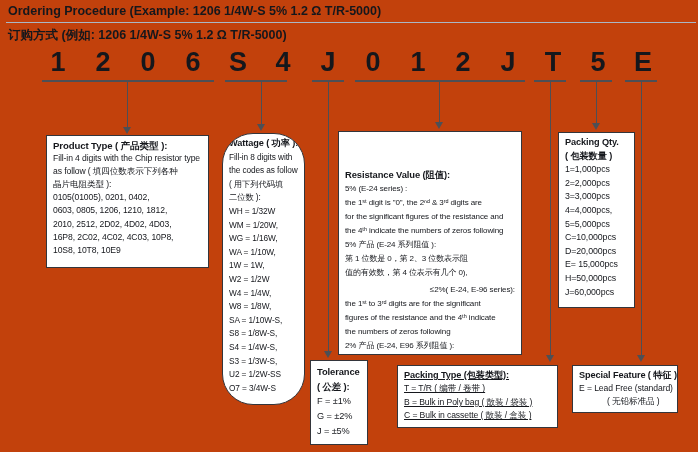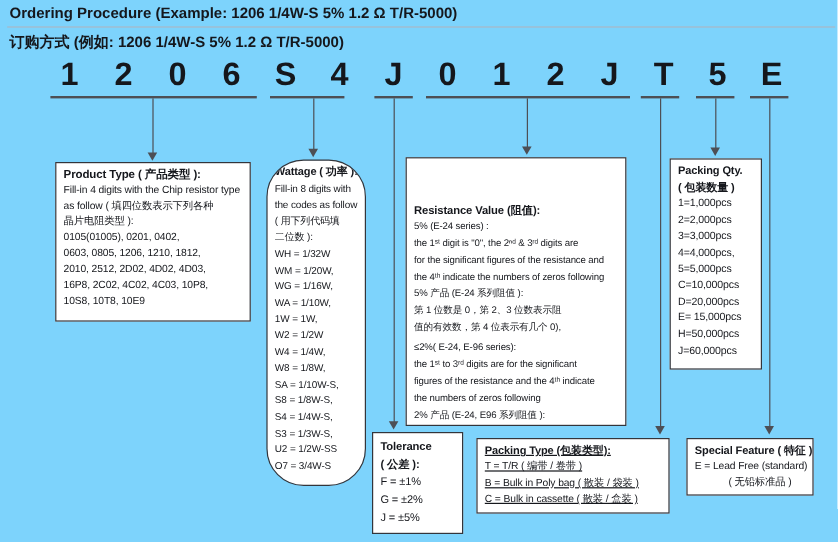--- a/index.html
+++ b/index.html
@@ -1,40 +1,40 @@
 <!DOCTYPE html>
 <html><head>
 <meta charset="utf-8">
 <style>
   html,body{margin:0;padding:0;background:#fff;}
-  .stage{position:relative;width:698px;height:452px;background:#7dd3fc;overflow:hidden;
+  .stage{position:relative;width:698px;height:452px;background:#c2410c;overflow:hidden;
          font-family:"Liberation Sans","DejaVu Sans",sans-serif;color:#15171c;}
   .title-en{position:absolute;left:8px;top:4px;font-size:12.5px;font-weight:700;white-space:nowrap;}
   .rule{position:absolute;left:6px;top:22px;width:690px;height:1px;background:#a9b7c6;}
   .title-cn{position:absolute;left:8px;top:27px;font-size:12.5px;font-weight:700;white-space:nowrap;}
   .code-row{position:absolute;left:35px;top:47px;display:flex;}
   .code-char{width:45px;text-align:center;font-size:27px;font-weight:700;letter-spacing:-1px;}
   .ul{position:absolute;top:80px;height:2px;background:#4d4f55;}
   .vl{position:absolute;width:1.5px;background:#4d4f55;}
   .ah{position:absolute;width:0;height:0;border-left:4px solid transparent;
       border-right:4px solid transparent;border-top:7px solid #4d4f55;}
   .box{position:absolute;border:1.2px solid #33353b;background:#fff;padding:3px 6px;
        box-sizing:border-box;overflow:hidden;}
   .box .title{font-weight:700;white-space:nowrap;}
   .line{white-space:nowrap;}
   #box-product{left:46px;top:135px;width:163px;height:133px;font-size:8.6px;line-height:13.1px;letter-spacing:-0.1px;}
   #box-product .title{font-size:9.6px;}
   #box-wattage{left:222px;top:133px;width:83px;height:272px;font-size:8.3px;line-height:13.6px;letter-spacing:-0.1px;border-radius:31px;}
   #box-wattage .title{font-size:9.2px;}
   #box-resistance{left:338px;top:131px;width:184px;height:224px;font-size:8px;line-height:14px;letter-spacing:-0.1px;}
   #box-resistance .title{font-size:9.4px;margin-top:33px;}
-  #box-resistance .lines .line:nth-child(8){margin-top:3px;}
+  #box-resistance .lines .line:nth-child(8){margin-top:3px;text-align:right;}
   #box-qty{left:558px;top:132px;width:77px;height:176px;font-size:8.8px;line-height:13.6px;letter-spacing:-0.1px;}
   #box-qty .title,#box-qty .subtitle{font-weight:700;font-size:9.2px;white-space:nowrap;}
-  #box-tolerance{left:310px;top:360px;width:76px;height:85px;font-size:9.2px;line-height:15px;letter-spacing:-0.1px;}
+  #box-tolerance{left:310px;top:360px;width:58px;height:85px;font-size:9.2px;line-height:15px;letter-spacing:-0.1px;}
   #box-tolerance .title,#box-tolerance .subtitle{font-weight:700;font-size:9.4px;white-space:nowrap;}
   #box-packtype{left:397px;top:365px;width:161px;height:63px;font-size:8.6px;line-height:13.4px;letter-spacing:-0.1px;text-decoration:underline;}
   #box-packtype .title{font-size:9.2px;}
   #box-special{left:572px;top:365px;width:106px;height:48px;font-size:8.6px;line-height:13px;letter-spacing:-0.1px;}
   #box-special .title{font-size:9.2px;}
   #box-special .lines .line:nth-child(2){padding-left:28px;}
 </style>
 </head>
 <body>
 

